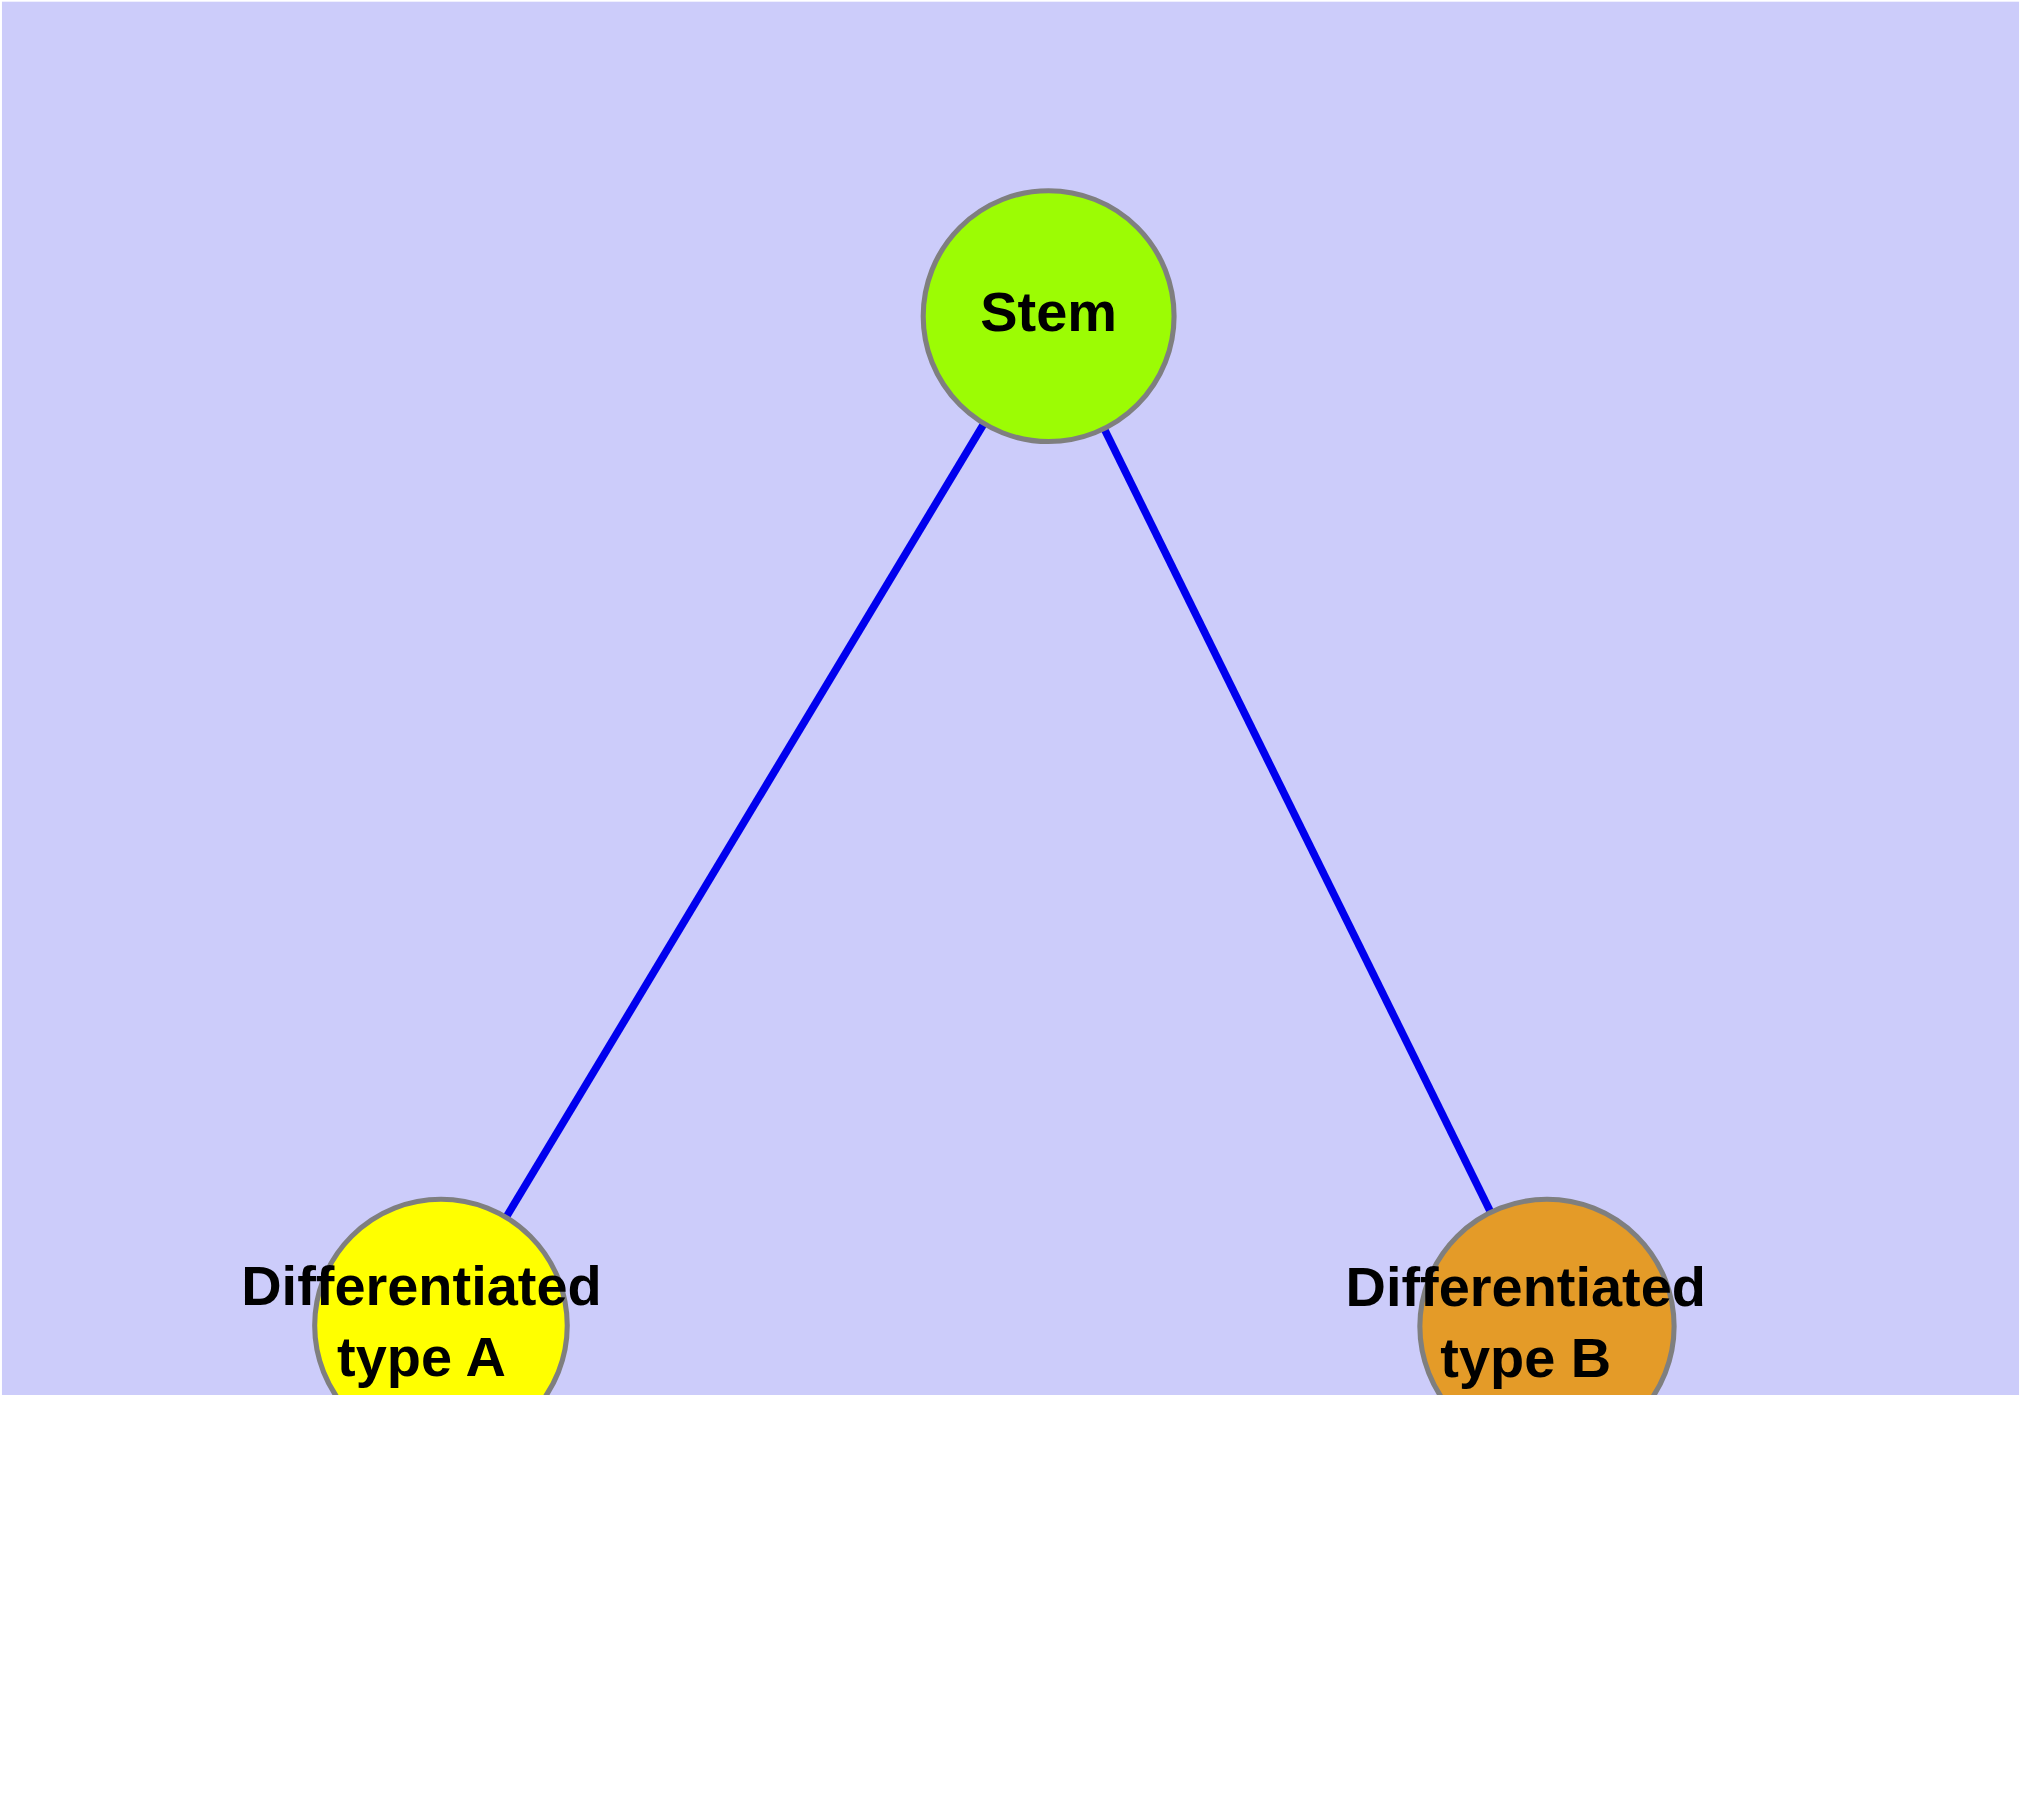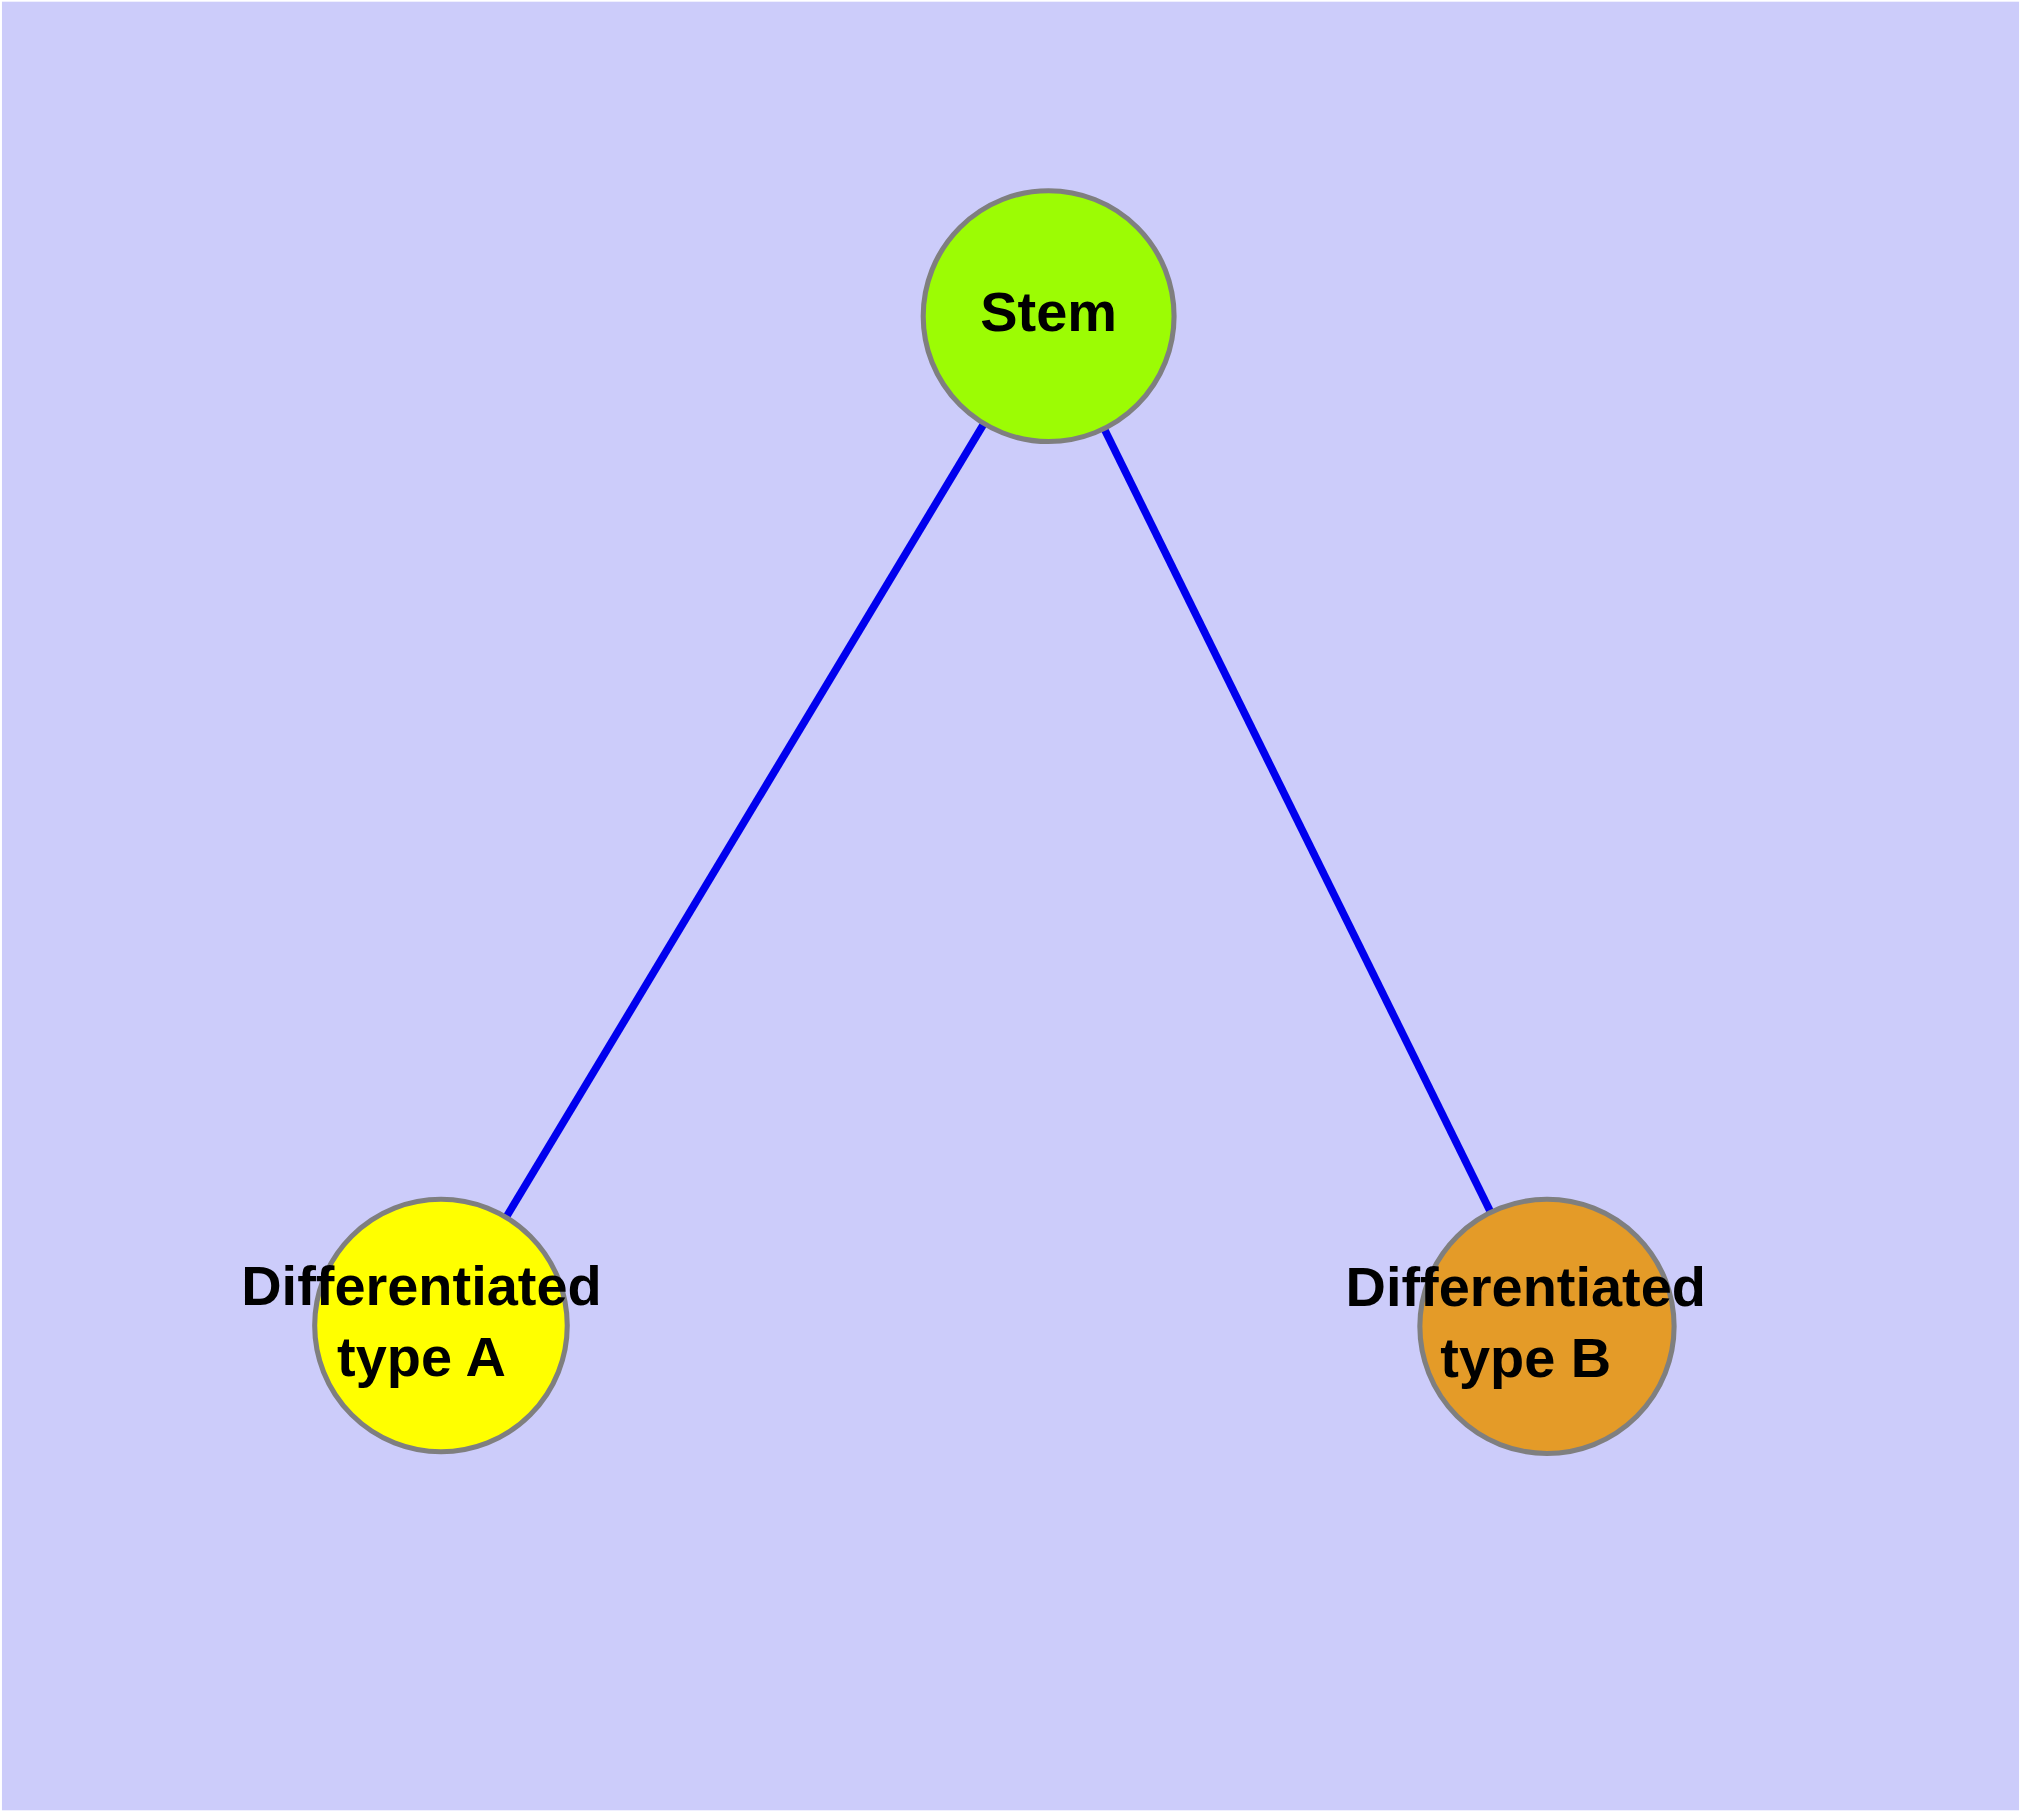--- a/index.html
+++ b/index.html
@@ -4,21 +4,21 @@
 <title>Cell Differentiation Diagram</title>
 <style>
   html, body {
     margin: 0;
     padding: 0;
     background: #ffffff;
   }
   #canvas {
     position: relative;
     width: 2021px;
-    height: 1812px;
+    height: 1395px;
     overflow: hidden;
     font-family: "Liberation Sans", "DejaVu Sans", sans-serif;
   }
   #graph-svg {
     position: absolute;
     top: 0;
     left: 0;
     width: 2021px;
     height: 1812px;
     display: block;

